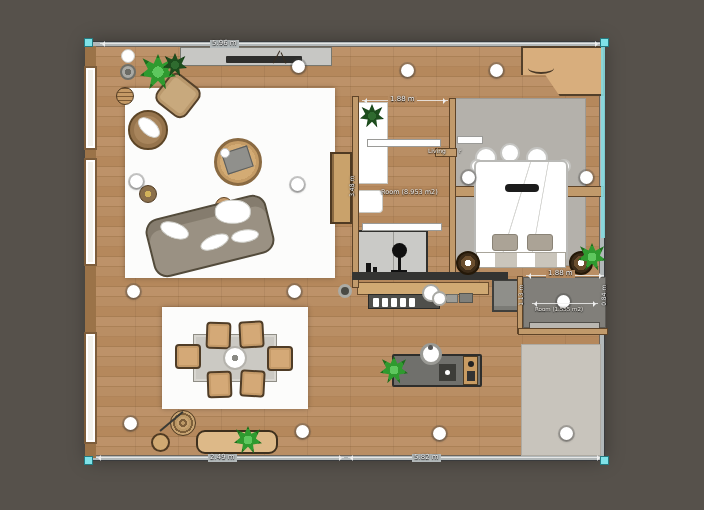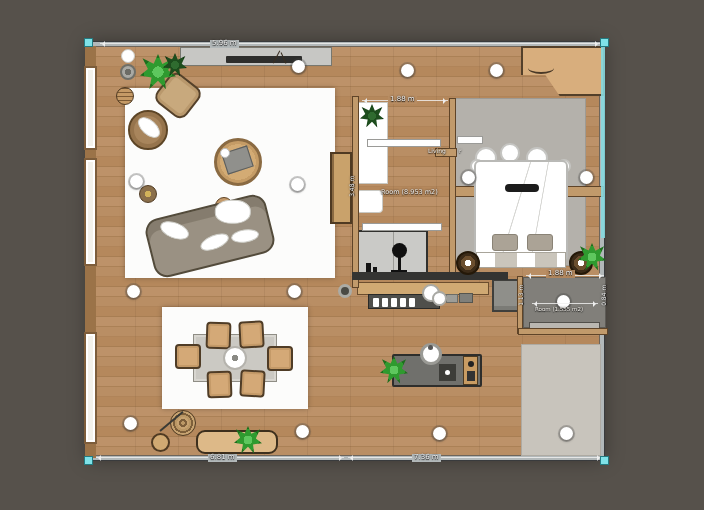--- a/index.html
+++ b/index.html
@@ -204,24 +204,24 @@
   <div class="light" style="left:557px;top:295px;"></div>
   <div class="light" style="left:124px;top:417px;"></div>
   <div class="light" style="left:296px;top:425px;"></div>
   <div class="light" style="left:433px;top:427px;"></div>
   <div class="light" style="left:560px;top:427px;"></div>
 
   <div class="dimline" style="left:100px;top:43px;width:500px;"></div>
   <div class="dimtext" style="left:210px;top:40px;background:#b2b8b9;">5.96 m</div>
 
   <div class="dimline" style="left:96px;top:457px;width:248px;"></div>
-  <div class="dimtext" style="left:208px;top:454px;background:#b2b8b9;">6.81 m</div>
+  <div class="dimtext" style="left:208px;top:454px;background:#b2b8b9;">2.49 m</div>
 
   <div class="dimline" style="left:348px;top:457px;width:254px;"></div>
-  <div class="dimtext" style="left:412px;top:454px;background:#b2b8b9;">7.36 m</div>
+  <div class="dimtext" style="left:412px;top:454px;background:#b2b8b9;">5.82 m</div>
 
   <div class="dimline" style="left:362px;top:100px;width:86px;"></div>
   <div class="dimtext" style="left:388px;top:96px;background:rgba(183,140,98,.95);">1.88 m</div>
   <div class="dimtext v" style="left:337px;top:183px;width:30px;font-size:6px;">3.48 m</div>
 
   <div class="dimline" style="left:526px;top:275px;width:78px;"></div>
   <div class="dimtext" style="left:546px;top:270px;background:rgba(180,137,95,.95);">1.88 m</div>
   <div class="dimtext v" style="left:506px;top:292px;width:30px;font-size:6px;">1.13 m</div>
   <div class="dimtext v" style="left:589px;top:292px;width:30px;font-size:6px;">0.84 m</div>
 

